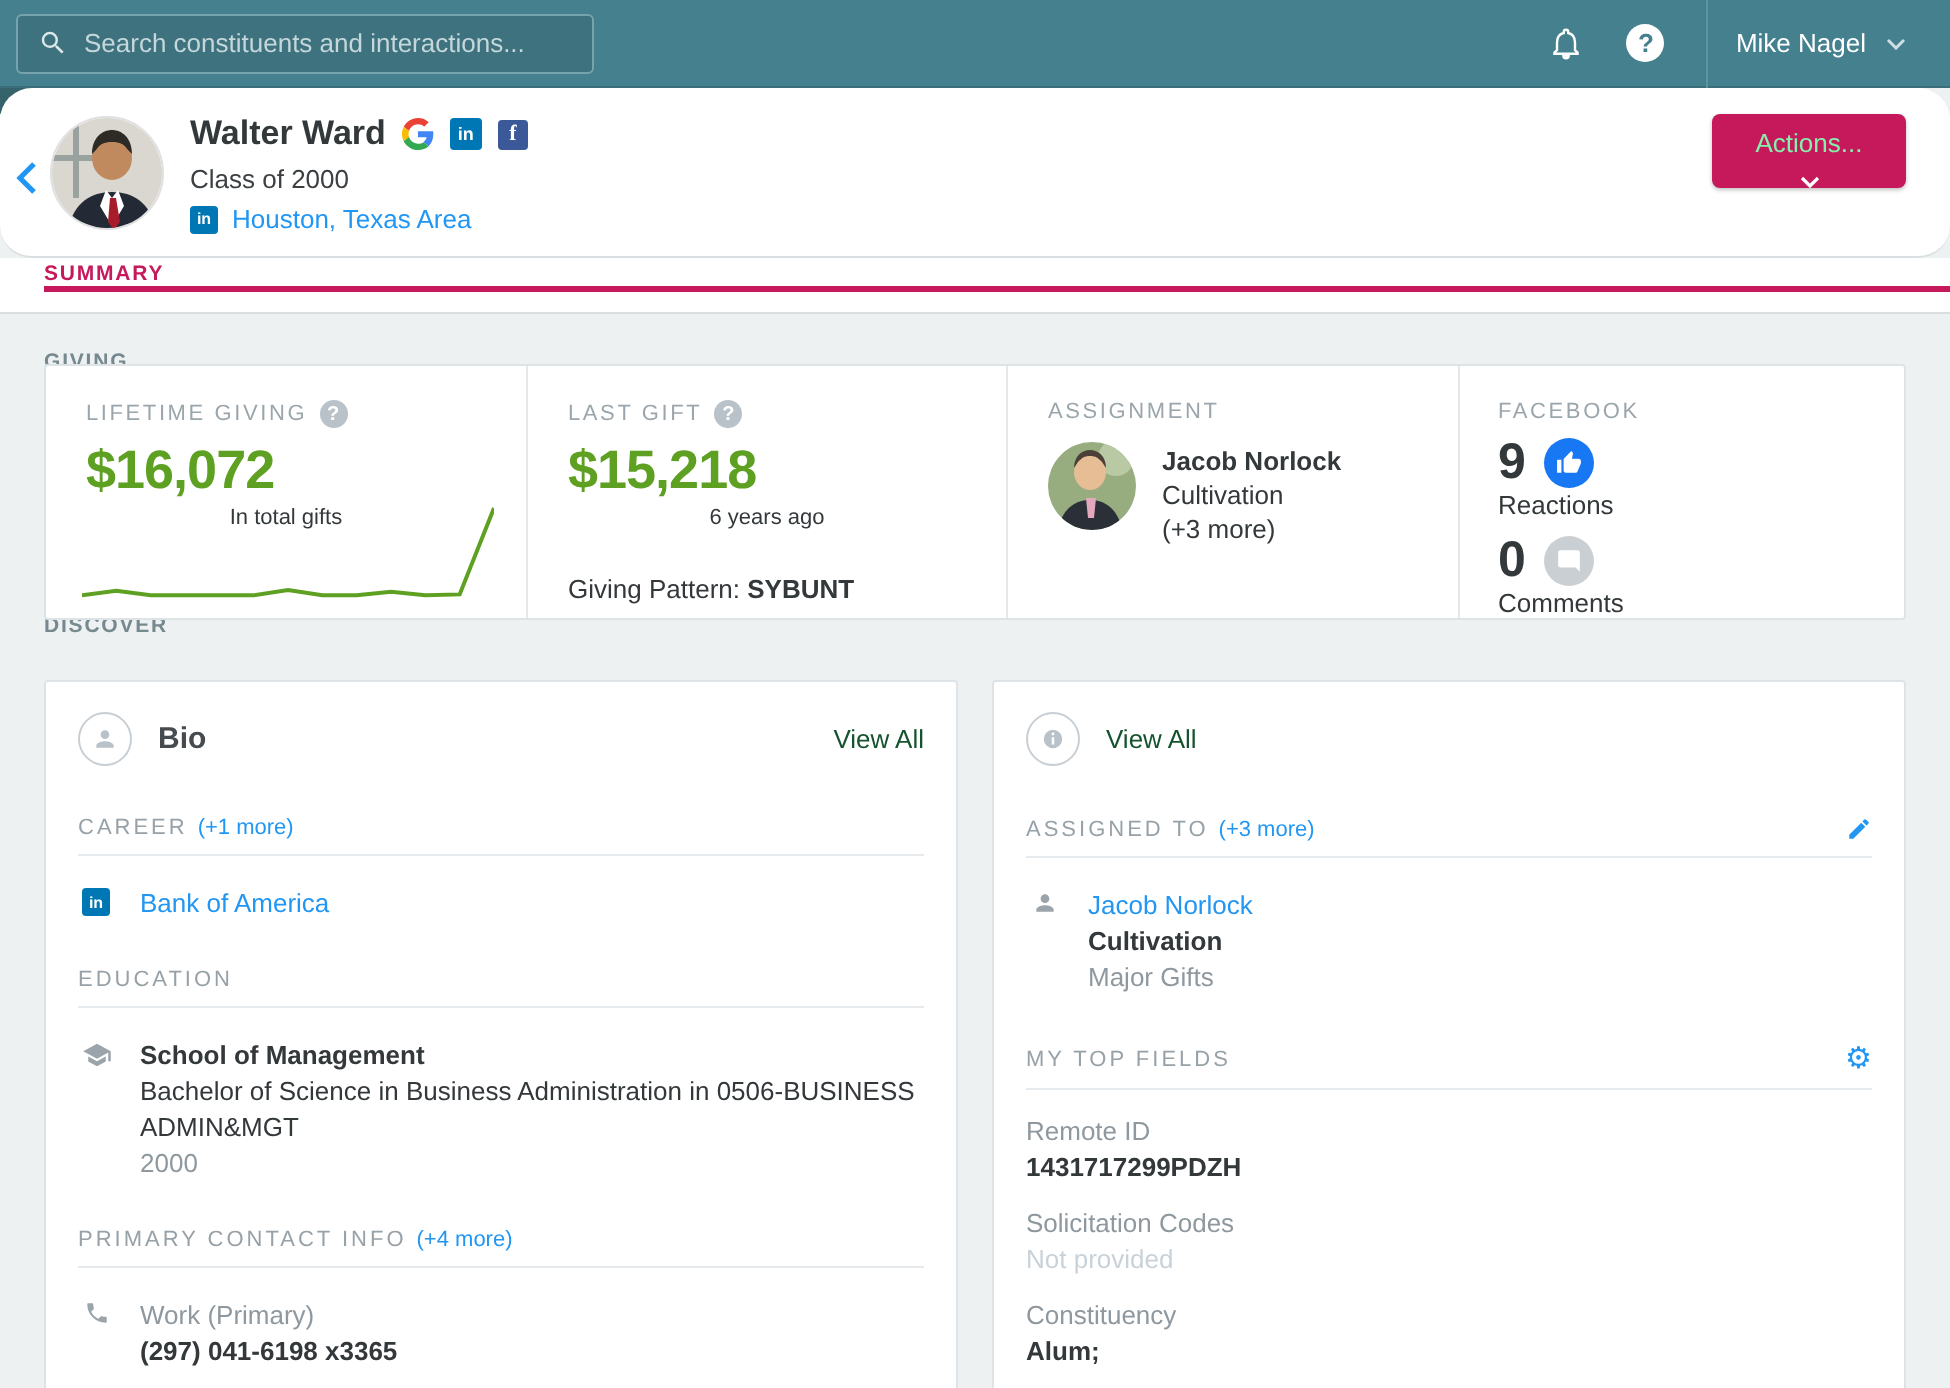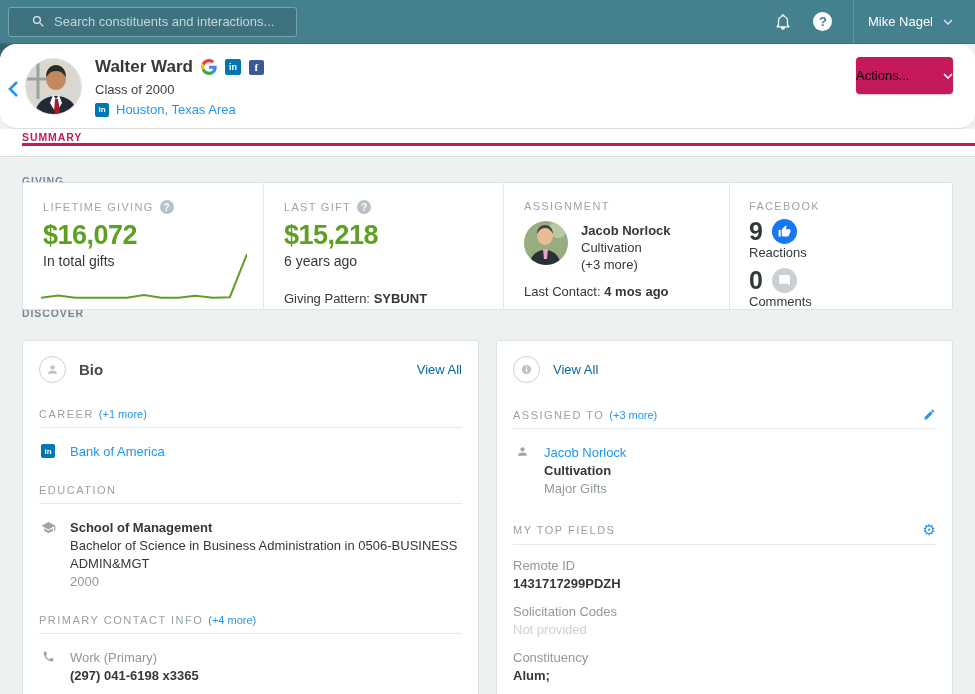--- a/index.html
+++ b/index.html
@@ -2,21 +2,21 @@
 <html><head>
 <meta charset="utf-8">
 <style>
   * { margin:0; padding:0; box-sizing:border-box; }
   html,body { width:975px; height:694px; overflow:hidden; }
   body { font-family:"Liberation Sans","DejaVu Sans",sans-serif; background:#eef1f2; color:#33383b; }
   .page { position:relative; width:975px; height:694px; }
 
   
   .topbar { position:absolute; top:0; left:0; width:100%; height:44px; background:#45808F; border-bottom:1px solid #3a6e7a; display:flex; align-items:center; justify-content:space-between; padding:0 14px 0 8px; }
-  .search-box { display:flex; align-items:center; gap:8px; width:289px; height:30px; background:#3d727e; border:1px solid #76a3ac; border-radius:3px; padding:0 22px; }
+  .search-box { display:flex; align-items:center; gap:8px; width:289px; height:30px; background:#3d727e; border:1px solid #76a3ac; border-radius:3px; padding:0 10px; }
   .search-box input { flex:1; background:transparent; border:none; outline:none; color:#e7f0f2; font-size:13px; font-family:inherit; }
   .search-box input::placeholder { color:#c4d7db; }
   .topbar-right { display:flex; align-items:center; height:44px; }
   .icon-btn { display:flex; align-items:center; justify-content:center; width:40px; height:44px; cursor:pointer; }
   .help-circle { width:19px; height:19px; border-radius:50%; background:#ffffff; color:#45808F; font-size:13px; font-weight:bold; display:flex; align-items:center; justify-content:center; }
   .topbar-divider { width:1px; height:44px; background:#5f93a0; margin:0 6px 0 10px; }
   .user-menu { display:flex; align-items:center; gap:10px; color:#ffffff; font-size:13px; padding:0 8px; height:32px; cursor:pointer; }
   .notch { position:absolute; top:44px; left:0; width:17px; height:13px; background:#35626b; }
 
   
@@ -26,60 +26,60 @@
   .profile-text { position:absolute; left:95px; top:13px; }
   .profile-name-row { display:flex; align-items:center; gap:8px; }
   .profile-name { font-size:17px; font-weight:bold; color:#33383b; }
   .class-year { font-size:13px; color:#3c4043; margin-top:5px; }
   .location-row { display:flex; align-items:center; gap:7px; margin-top:5px; }
   .location-link { font-size:13px; color:#2196f3; text-decoration:none; cursor:pointer; }
   .li-badge { background:#0077B5; color:#fff; border-radius:2px; font-weight:bold; display:flex; align-items:center; justify-content:center; }
   .li-16 { width:16px; height:16px; font-size:9px; }
   .li-14 { width:14px; height:14px; font-size:8px; }
   .fb-badge { width:15px; height:15px; background:#3b5998; color:#fff; border-radius:2px; font-weight:bold; font-size:11px; display:flex; align-items:center; justify-content:center; font-family:"Liberation Serif",serif; }
-  .actions-btn { position:absolute; right:22px; top:13px; width:97px; height:37px; background:#c6195c; border:none; border-radius:4px; color:#000000; font-size:13px; font-family:inherit; display:flex; align-items:center; justify-content:space-between; gap:9px; cursor:pointer; box-shadow:0 1px 2px rgba(0,0,0,.25); }
+  .actions-btn { position:absolute; right:22px; top:13px; width:97px; height:37px; background:#c6195c; border:none; border-radius:4px; color:#86efac; font-size:13px; font-family:inherit; display:flex; align-items:center; justify-content:flex-end; gap:9px; cursor:pointer; box-shadow:0 1px 2px rgba(0,0,0,.25);flex-direction:column; }
 
   
   .tabbar { position:absolute; top:129px; left:0; width:100%; height:28px; background:#ffffff; border-bottom:1px solid #d9dee1; display:flex; align-items:stretch; padding-left:22px; gap:27px;flex-direction:column; }
   .tab { font-size:10.5px; font-weight:bold; letter-spacing:.9px; color:#76898f; display:flex; align-items:center; cursor:pointer; border-bottom:3px solid transparent; padding-top:2px; }
   .tab.active { color:#c6195c; border-bottom-color:#c6195c; }
 
   
   .main { position:absolute; top:157px; left:0; width:100%; height:381px; padding:25px 22px 0; }
   .card { background:#fff; border:1px solid #dde3e6; border-radius:2px; }
 
   .stats-card { display:flex; height:128px; }
   .stat-section { padding:17px 20px 12px; position:relative; }
   .stat-section + .stat-section { border-left:1px solid #e3e8ea; }
   .s1 { width:240px; } .s2 { width:240px; } .s3 { width:226px; } .s4 { flex:1;padding-left:19px; }
   .stat-label-row { display:flex; align-items:center; gap:6px; }
   .stat-label { font-size:11px; letter-spacing:1.3px; color:#9ba6ac; }
   .q-circle { width:14px; height:14px; border-radius:50%; background:#b9c2c8; color:#fff; font-size:10px; font-weight:bold; display:flex; align-items:center; justify-content:center; cursor:pointer; }
   .stat-value { font-size:27px; font-weight:bold; color:#5ea122; margin-top:6px; letter-spacing:-.5px; }
-  .stat-sub { font-size:14px; color:#33383b; margin-top:2px; }
+  .stat-sub { font-size:11px; color:#33383b; margin-top:2px;text-align:center; }
   .sparkline { position:absolute; left:18px; bottom:8px; }
   .giving-pattern { font-size:13px; color:#33383b; margin-top:22px; }
   .assign-row { display:flex; gap:13px; margin-top:9px; }
   .avatar-sm { width:44px; height:44px; border-radius:50%; overflow:hidden; flex:none; }
   .assign-name { font-size:13px; font-weight:bold; color:#33383b; margin-top:2px; }
   .assign-line { font-size:13px; color:#33383b; margin-top:2px; }
   .last-contact { font-size:13px; color:#33383b; margin-top:12px; }
   .fb-row { display:flex; align-items:center; gap:9px; margin-top:7px; }
   .fb-num { font-size:25px; font-weight:bold; color:#33383b; line-height:1; }
   .fb-circle { width:25px; height:25px; border-radius:50%; display:flex; align-items:center; justify-content:center; }
   .fb-blue { background:#1877f2; } .fb-gray { background:#c9cfd3; }
   .fb-sub { font-size:13px; color:#33383b; margin-top:1px; }
   .fb-group + .fb-group { margin-top:8px; }
 
   .cards-row { display:flex; gap:17px; margin-top:30px; align-items:flex-start; }
   .info-card { width:457px; padding:0 16px 16px; }
   .card-header { display:flex; align-items:center; gap:13px; padding:15px 0 13px; }
   .circle-icon { width:27px; height:27px; border-radius:50%; border:1px solid #c8cfd4; display:flex; align-items:center; justify-content:center; flex:none; }
   .card-title { font-size:15px; font-weight:bold; color:#454b4e; flex:1; }
-  .view-all { font-size:13px; color:#0369a1; cursor:pointer; }
+  .view-all { font-size:13px; color:#14532d; cursor:pointer; }
   .section-label-row { display:flex; align-items:center; margin-top:12px; padding-bottom:7px; border-bottom:1px solid #e6eaec; }
   .section-label { font-size:11px; letter-spacing:1.5px; color:#97a1a8; }
   .more-link { font-size:11px; color:#2196f3; margin-left:5px; cursor:pointer; }
   .section-spacer { flex:1; }
   .item-row { display:flex; gap:13px; margin-top:15px; }
   .item-icon { width:18px; display:flex; justify-content:center; padding-top:1px; flex:none; }
   .item-main { font-size:13px; line-height:18px; }
   .link-blue { color:#2196f3; cursor:pointer; }
   .bold { font-weight:bold; }
   .muted { color:#8e989e; }
@@ -221,24 +221,20 @@
               <path d="M5 44c2-11 9-15 16-15s14 4 16 15z" fill="#2b3038"></path>
               <path d="M19 28h5l-1 10h-3z" fill="#e3a8bc"></path>
             </svg>
           </span>
           <div>
             <div class="assign-name">Jacob Norlock</div>
             <div class="assign-line">Cultivation</div>
             <div class="assign-line">(+3 more)</div>
           </div>
         </div>
-        <div class="last-contact">
-          <span>Last Contact:</span>
-          <span class="bold">4 mos ago</span>
-        </div>
       </div>
       <div class="stat-section s4">
         <div class="stat-label-row">
           <span class="stat-label">FACEBOOK</span>
         </div>
         <div class="fb-group">
           <div class="fb-row">
             <span class="fb-num">9</span>
             <span class="fb-circle fb-blue">
               <svg width="13" height="13" viewBox="0 0 24 24">

